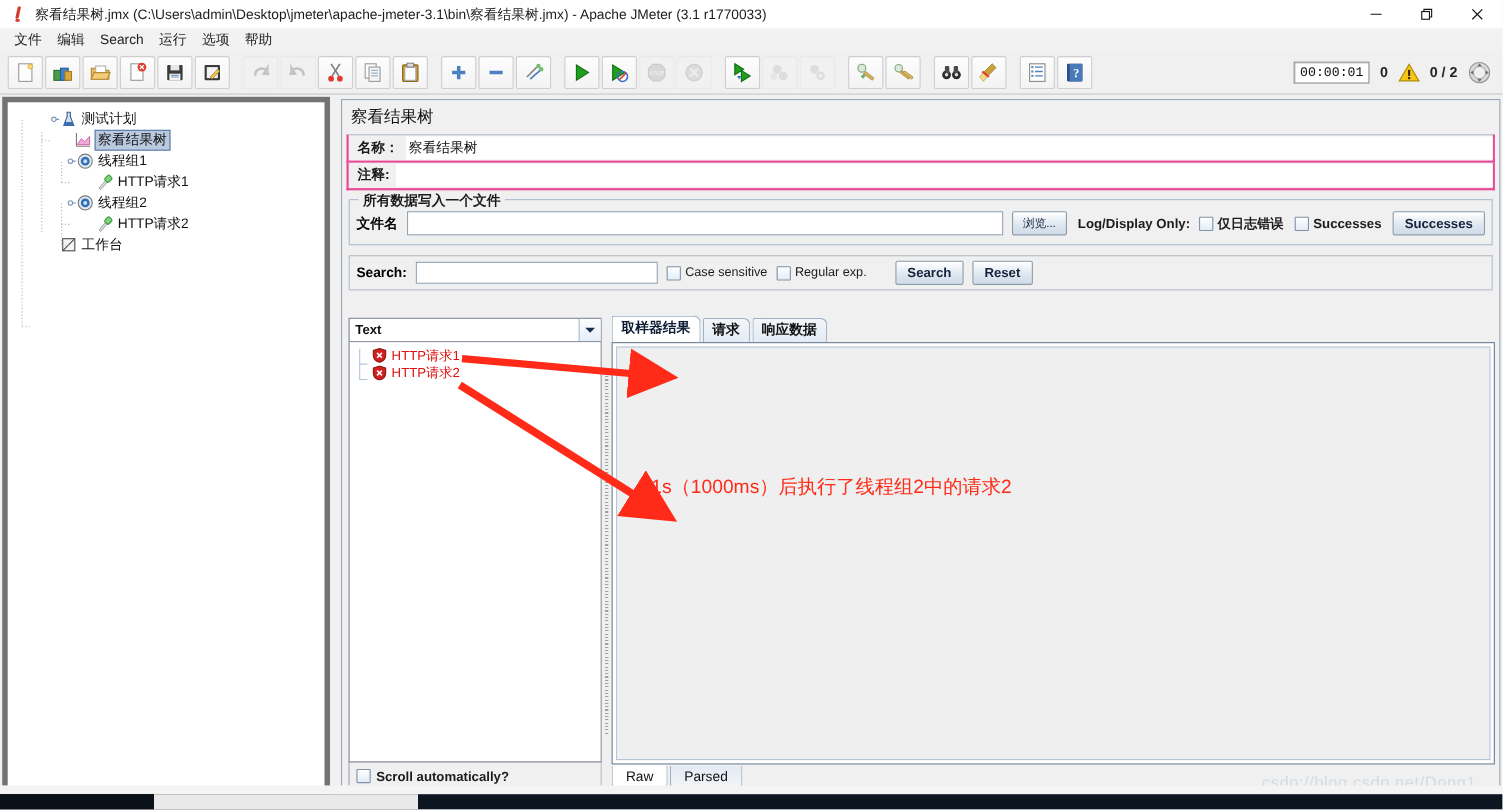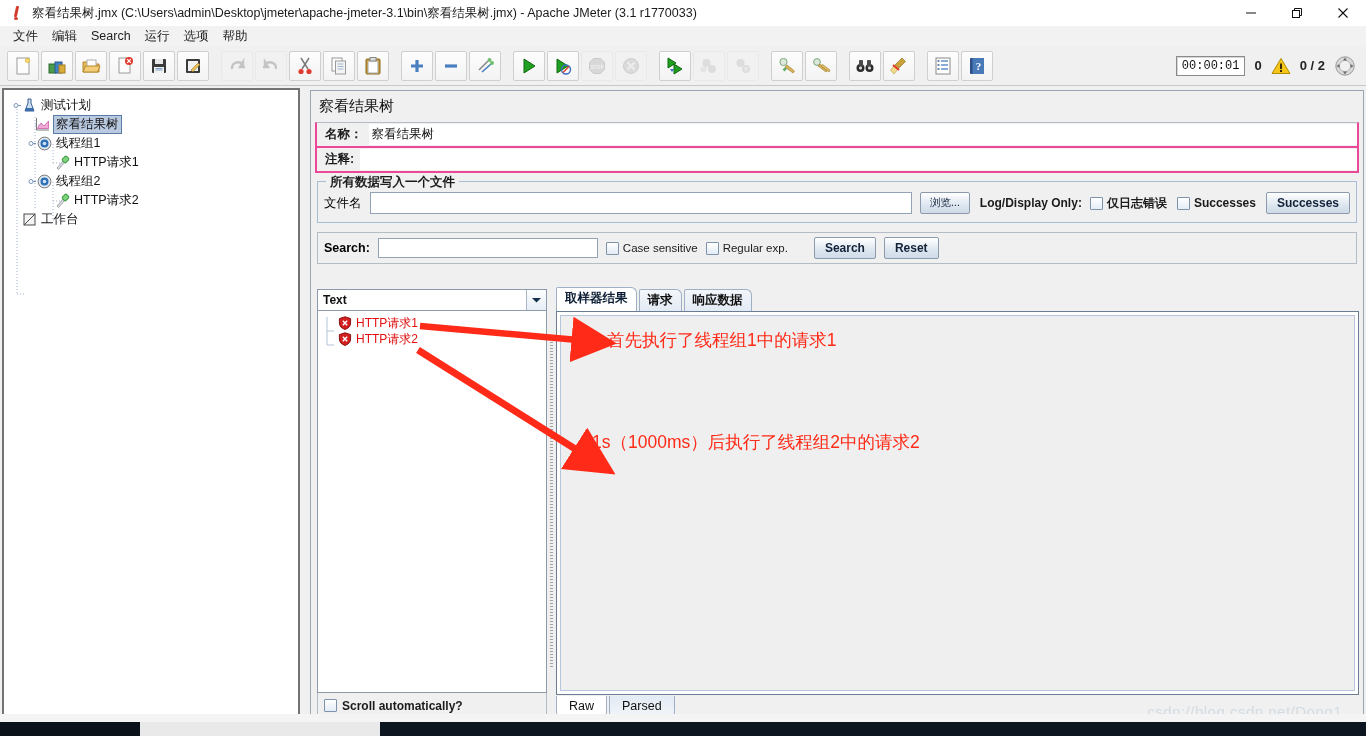--- a/index.html
+++ b/index.html
@@ -100,21 +100,22 @@
     box-shadow: inset 1px 1px 0 #d6d6d6;
   }
   .warn-count { font-size: 13px; font-weight: bold; }
   .thread-count { font-size: 13px; font-weight: bold; }
 
   
   .tree-panel {
     position: absolute; left: 2px; top: 88px;
     width: 298px; height: 635px;
     background: #ffffff;
-    border: 2px solid #737373;
+    border: 5px solid #737373;
+    padding-left: 30px;
   }
   .tree { padding: 6px 0 0 4px; font-size: 12.5px; color: #111; }
   .tnode {
     display: flex; align-items: center; height: 19px;
     white-space: nowrap; position: relative;
   }
   .tnode .lbl { margin-left: 3px; }
   .tnode .lbl.sel {
     background: #b9c9e0; border: 1px solid #5a7aa8;
     padding: 0 2px; margin-left: 2px;
@@ -157,21 +158,21 @@
     margin: 8px 6px 0 6px; position: relative;
     border: 1px solid #a8bcd4; padding: 10px 6px 8px 6px;
     background: #f0f0f0;
   }
   .group-title {
     position: absolute; top: -8px; left: 8px;
     background: #f0f0f0; padding: 0 4px;
     font-size: 12.5px; font-weight: bold; color: #1b1b1b;
   }
   .file-row { display: flex; align-items: center; gap: 0; }
-  .file-lab { font-size: 12.5px; font-weight: normal; padding-right: 8px; white-space: nowrap; }
+  .file-lab { font-size: 12.5px; font-weight: bold; padding-right: 8px; white-space: nowrap; }
   .file-input {
     flex: 1 1 auto; height: 22px; background: #fff;
     border: 1px solid #93a3b5;
   }
   .btn {
     border: 1px solid #8b9bab;
     background: linear-gradient(#ffffff, #dde6f0 60%, #cfdbe8);
     font-size: 12px; font-weight: bold; color: #12233a;
     padding: 3px 10px; border-radius: 2px; white-space: nowrap;
     box-shadow: inset 0 1px 0 #ffffff;
@@ -798,21 +799,20 @@
   <svg class="arrow-svg" style="left:0;top:0;width:1366px;height:736px;">
     <defs>
       <marker id="ah" markerWidth="7" markerHeight="7" refX="1" refY="3.5" orient="auto">
         <path d="M0 0 L7 3.5 L0 7 z" fill="#ff2a17"></path>
       </marker>
     </defs>
     <line x1="420" y1="326" x2="578" y2="340" stroke="#ff2a17" stroke-width="6.5" marker-end="url(#ah)"></line>
     <line x1="418" y1="350" x2="580" y2="452" stroke="#ff2a17" stroke-width="7" marker-end="url(#ah)"></line>
   </svg>
 
-  <div class="anno" style="left:607px; top:328px;">首先执行了线程组1中的请求1</div>
   <div class="anno" style="left:592px; top:430px;">1s（1000ms）后执行了线程组2中的请求2</div>
 
   <div class="watermark">csdn://blog.csdn.net/Dong1</div>
   <div class="taskbar-white"></div>
   <div class="taskbar-dark"></div>
   <div class="taskbar-start"></div>
   <div class="taskbar-lite"></div>
 
 </div>
 

